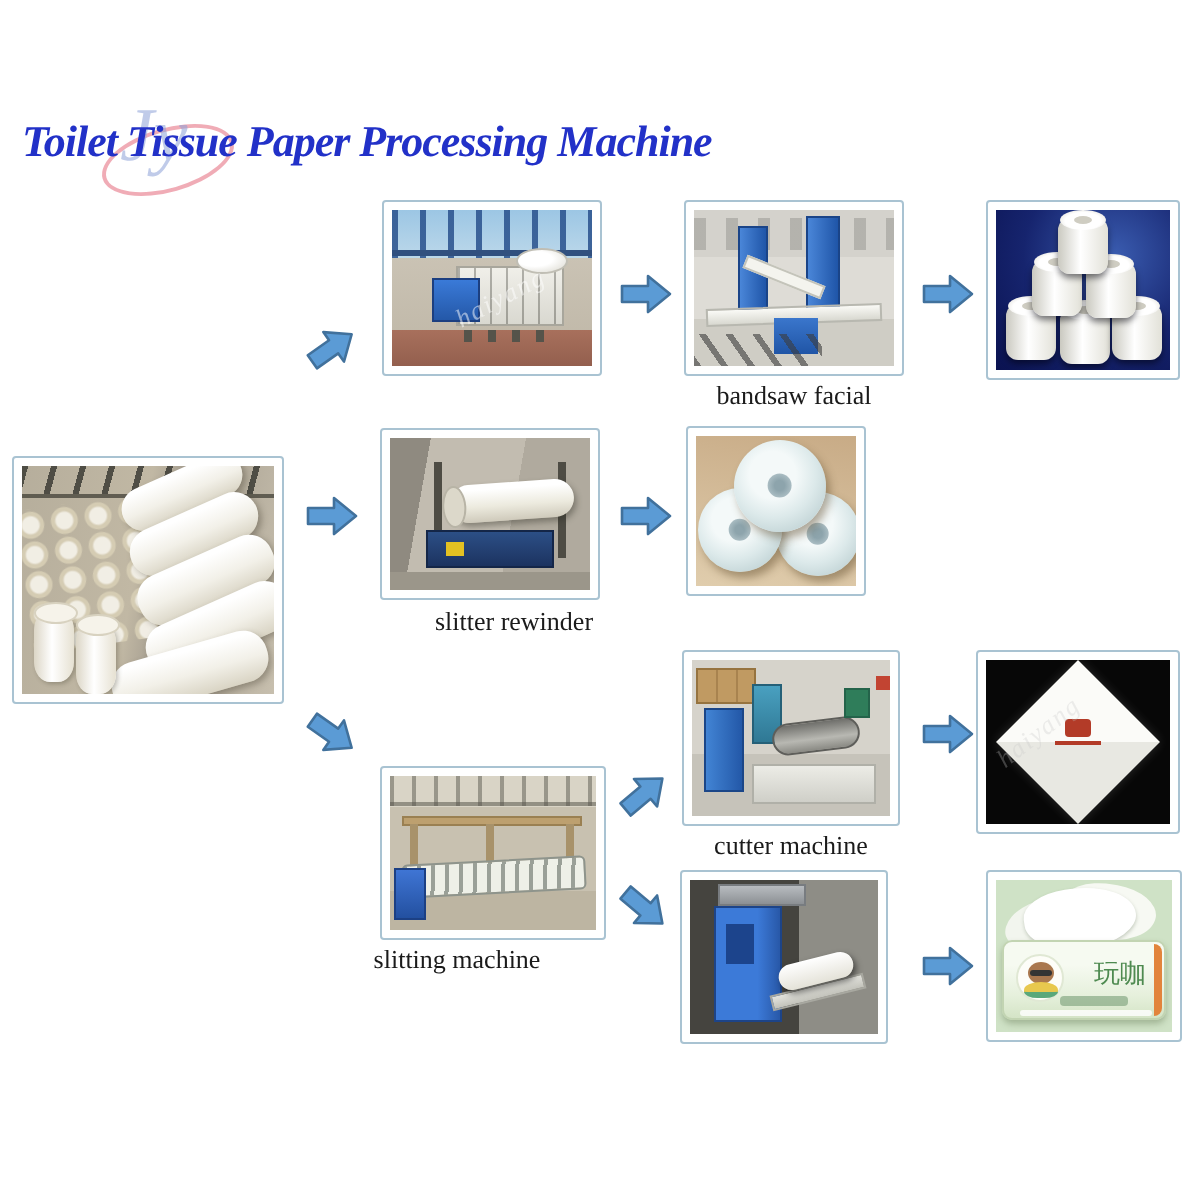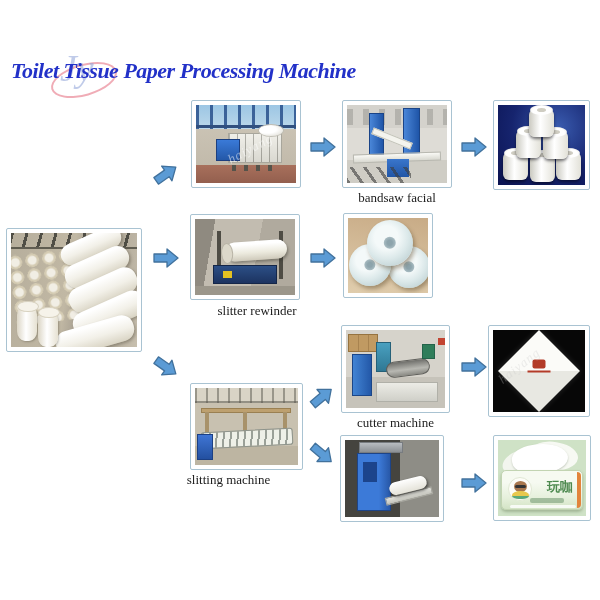--- a/index.html
+++ b/index.html
@@ -163,21 +163,21 @@
   .fp-pack { position:absolute; left:3px; top:30px; width:82px; height:40px; border-radius:5px;
     background:linear-gradient(180deg,#f6faf1 0 30%,#e6f0dc 70%,#d4e4c6); border:1px solid #c2d4b2;
     box-shadow:0 2px 3px rgba(80,100,60,.35); }
   .fp-strip { position:absolute; right:1px; top:1px; width:4px; height:36px; background:#e2843c; border-radius:0 4px 4px 0; }
   .fp-char { position:absolute; left:6px; top:6px; width:24px; height:24px; background:#fdfdf8;
     border-radius:50%; border:1px solid #e0e8d4; }
   .fp-face { position:absolute; left:5px; top:3px; width:13px; height:11px; background:#a9774e; border-radius:50%; }
   .fp-face::before { content:""; position:absolute; left:1px; top:4px; width:11px; height:3px; background:#343434; border-radius:2px; }
   .fp-bodyc { position:absolute; left:3px; top:13px; width:17px; height:8px; background:#e8c84e;
     border-radius:50% 50% 40% 40%; border-bottom:3px solid #5aa87a; }
-  .fp-brand { position:absolute; right:9px; top:7px; font-weight:bold; font-size:13px; color:#4e8a50;
+  .fp-brand { position:absolute; right:9px; top:7px; font-weight:normal; font-size:13px; color:#4e8a50;
     font-family:"DejaVu Sans", sans-serif; }
   .fp-sub { position:absolute; left:28px; bottom:6px; width:34px; height:5px; background:rgba(110,150,110,.55); border-radius:2px; }
   .fp-base { position:absolute; left:8px; bottom:1px; width:66px; height:3px; background:rgba(255,255,255,.8); border-radius:2px; }
 </style>
 </head>
 <body>
 
 <div class="canvas">
 
   <span class="logo-ellipse"></span>

